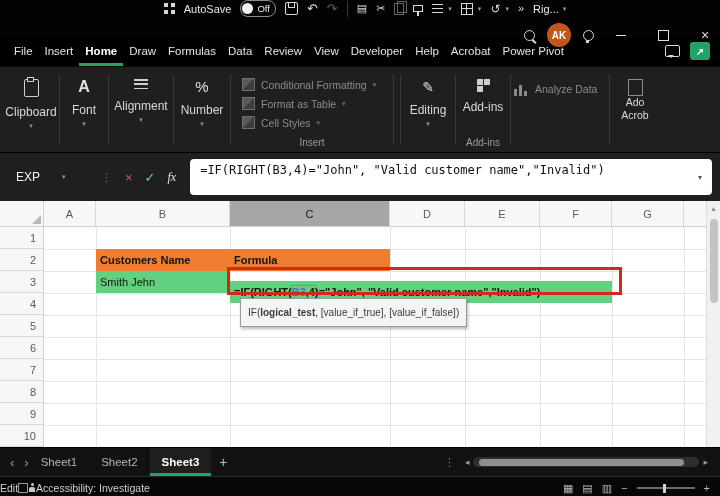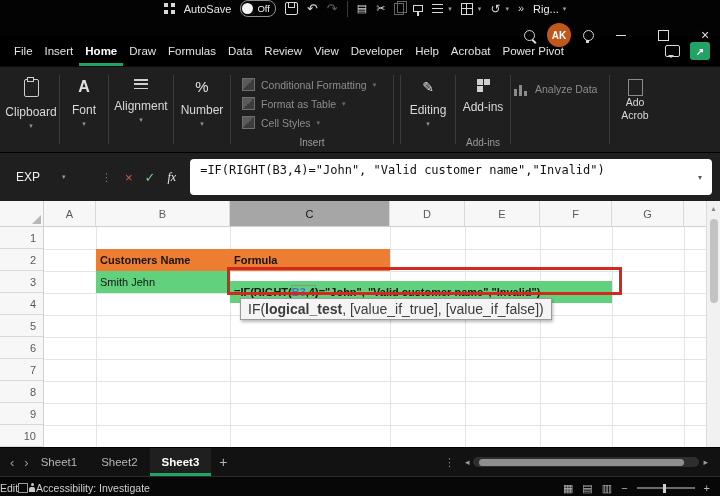--- a/index.html
+++ b/index.html
@@ -122,22 +122,22 @@
   .cellov{position:absolute;height:22px;display:flex;align-items:center;padding-left:4px;box-sizing:border-box;
           font-size:11px;color:#141414;white-space:nowrap;overflow:hidden;}
   .cell-b2{left:96px;top:48px;width:134px;background:var(--fill-orange,#ED7D31);font-weight:bold;}
   .cell-c2{left:230px;top:48px;width:160px;background:var(--fill-orange,#ED7D31);font-weight:bold;}
   .cell-b3{left:96px;top:70px;width:134px;background:var(--fill-green,#62D17E);}
   .cell-c3{left:230px;top:80px;width:382px;background:var(--fill-green,#62D17E);font-weight:bold;}
   .refblue{color:var(--ref-blue,#4472C4);}
   .argbox{outline:1px solid #8f8f8f;}
   .annot{position:absolute;left:227px;top:66px;width:395px;height:28px;border:3px solid var(--annotation-red,#D2291E);
          box-sizing:border-box;pointer-events:none;z-index:6;}
-  .tooltip{position:absolute;left:240px;top:97px;background:#f4f4f4;border:1px solid #9a9a9a;padding:2px 7px;
-           font-size:14px;color:#3c3c3c;white-space:nowrap;box-shadow:1px 2px 3px rgba(0,0,0,.28);z-index:7;}
+  .tooltip{position:absolute;left:240px;top:97px;background:#f4f4f4;border:1px solid #9a9a9a;padding:8px 7px;
+           font-size:10px;color:#3c3c3c;white-space:nowrap;box-shadow:1px 2px 3px rgba(0,0,0,.28);z-index:7;}
   .vscroll{position:absolute;left:706px;top:0;width:14px;height:246px;background:#f1f1f1;border-left:1px solid #dcdcdc;box-sizing:border-box;}
   .vs-up{display:block;text-align:center;font-size:8px;color:#8a8a8a;padding-top:3px;}
   .vs-thumb{position:absolute;left:2.5px;top:18px;width:8px;height:84px;background:#c3c3c3;border-radius:4px;}
 
   
   .tabbar{height:28px;background:#121212;display:flex;align-items:stretch;border-top:1px solid #000;color:#b5b5b5;}
   .tnav{display:flex;align-items:center;gap:10px;margin-left:10px;font-size:13px;color:#9a9a9a;}
   .stab{padding:0 12px;display:flex;align-items:center;font-size:11.5px;white-space:nowrap;}
   .stab.active{color:#fff;font-weight:bold;background:#1f1f1f;box-shadow:inset 0 -3px 0 0 var(--accent-green,#21A366);}
   .addsheet{margin-left:8px;display:flex;align-items:center;font-size:14px;color:#b5b5b5;}

